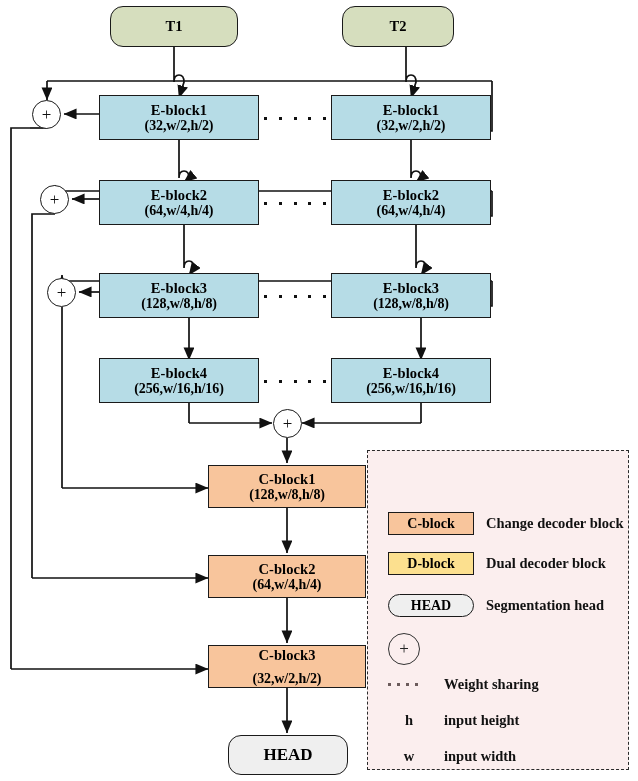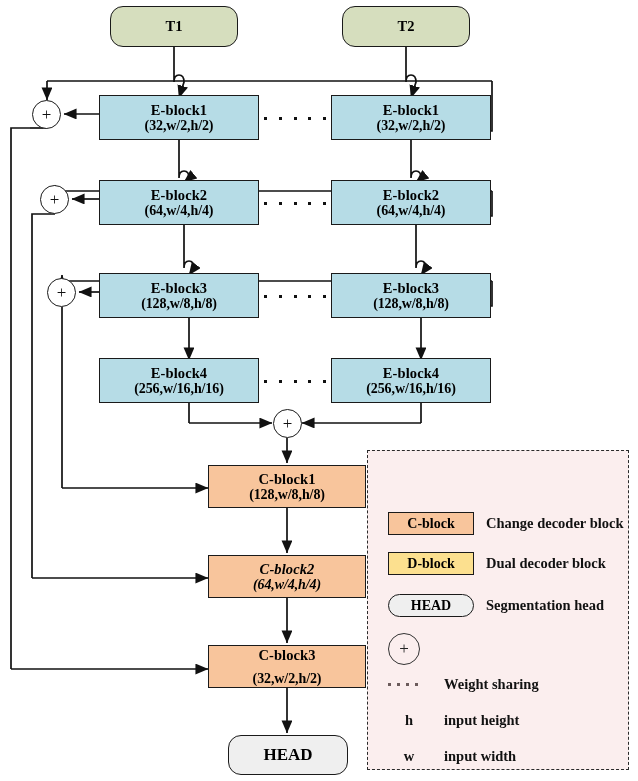--- a/index.html
+++ b/index.html
@@ -112,21 +112,21 @@
     <g stroke="#111" stroke-width="1.7" fill="none" marker-end="url(#ah)">
       <path d="M11,669 L208,669"></path>
       <path d="M32,578 L208,578"></path>
       <path d="M62,488 L208,488"></path>
     </g>
   </svg>
 
   <div class="node t-node" style="left:110px;top:6px;width:128px;height:41px;">
     <span class="l1">T1</span>
   </div>
-  <div class="node t-node" style="left:342px;top:6px;width:128px;height:41px;">
+  <div class="node t-node" style="left:342px;top:6px;width:112px;height:41px;">
     <span class="l1">T2</span>
   </div>
 
   <div class="node e-node" style="left:99px;top:95px;width:160px;height:45px;">
     <span class="l1">E-block1</span>
     <span class="l2">(32,w/2,h/2)</span>
   </div>
   <div class="node e-node" style="left:99px;top:180px;width:160px;height:45px;">
     <span class="l1">E-block2</span>
     <span class="l2">(64,w/4,h/4)</span>
@@ -196,21 +196,21 @@
     <span>+</span>
   </div>
   <div class="fuse" style="left:273px;top:409px;width:29px;height:29px;">
     <span>+</span>
   </div>
 
   <div class="node c-node" style="left:208px;top:465px;width:158px;height:43px;">
     <span class="l1">C-block1</span>
     <span class="l2">(128,w/8,h/8)</span>
   </div>
-  <div class="node c-node" style="left:208px;top:555px;width:158px;height:43px;font-style:italic;">
+  <div class="node c-node" style="left:208px;top:555px;width:158px;height:43px;">
     <span class="l1">C-block2</span>
     <span class="l2">(64,w/4,h/4)</span>
   </div>
   <div class="node c-node" style="left:208px;top:645px;width:158px;height:43px;gap:8px;">
     <span class="l1">C-block3</span>
     <span class="l2">(32,w/2,h/2)</span>
   </div>
 
   <div class="node head-node" style="left:228px;top:735px;width:120px;height:40px;">
     <span>HEAD</span>

